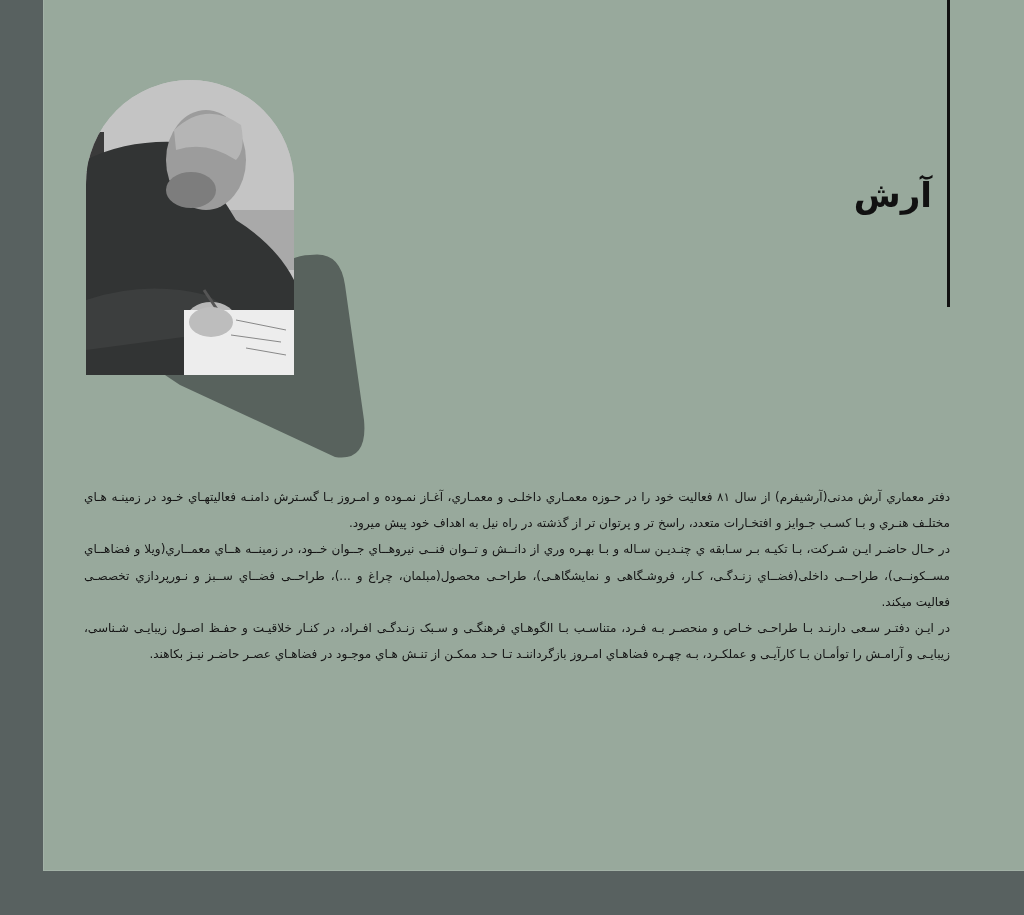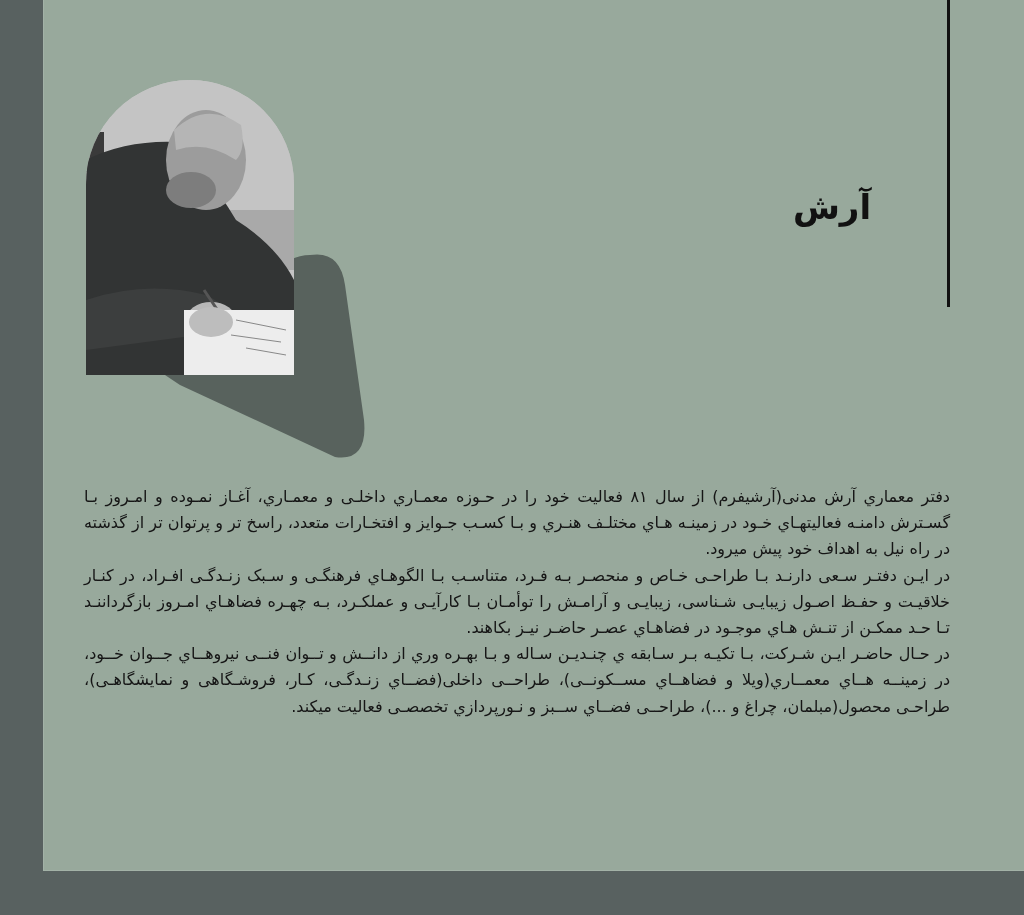--- a/index.html
+++ b/index.html
@@ -32,40 +32,40 @@
     }
     .photo svg { display: block; }
     .title-rule {
       position: absolute;
       left: 947px; top: 0;
       width: 3px; height: 307px;
       background: #111;
     }
     .title {
       position: absolute;
-      right: 92px; top: 180px;
+      right: 92px; top: 168px;
       width: 200px;
       direction: rtl;
-      text-align: center;
+      text-align: right;
       font-family: "DejaVu Sans", sans-serif;
       font-weight: bold;
       font-size: 34px;
       line-height: 54px;
       color: #111;
     }
     .title span { display: block; }
     .body-text {
       position: absolute;
       left: 84px; top: 484px;
       width: 866px;
       direction: rtl;
       text-align: justify;
       text-align-last: right;
       font-family: "DejaVu Sans", sans-serif;
-      font-size: 16px;
+      font-size: 12px;
       line-height: 26.2px;
       color: #151515;
     }
     .body-text p { margin: 0; }
   </style>
 </head>
 <body>
 
 <div class="panel"></div>
 
@@ -97,15 +97,15 @@
 </div>
 
 <div class="title-rule"></div>
 
 <h1 class="title">
   <span>آرش</span>
 </h1>
 
 <div class="body-text">
   <p>دفتر معماري آرش مدنی(آرشیفرم) از سال ۸۱ فعالیت خود را در حـوزه معمـاري داخلـی و معمـاري، آغـاز نمـوده و امـروز بـا گسـترش دامنـه فعالیتهـاي خـود در زمینـه هـاي مختلـف هنـري و بـا کسـب جـوایز و افتخـارات متعدد، راسخ تر و پرتوان تر از گذشته در راه نیل به اهداف خود پیش میرود.</p>
+  <p>در حـال حاضـر ایـن شـرکت، بـا تکیـه بـر سـابقه ي چنـدیـن سـاله و بـا بهـره وري از دانــش و تــوان فنــی نیروهــاي جــوان خــود، در زمینــه هــاي معمــاري(ویلا و فضاهــاي مســکونــی)، طراحــی داخلی(فضــاي زنـدگـی، کـار، فروشـگاهی و نمایشگاهـی)، طراحـی محصول(مبلمان، چراغ و ...)، طراحــی فضــاي ســبز و نـورپردازي تخصصـی فعالیت میکند.</p>
   <p>در ایـن دفتـر سـعی دارنـد بـا طراحـی خـاص و منحصـر بـه فـرد، متناسـب بـا الگوهـاي فرهنگـی و سـبک زنـدگـی افـراد، در کنـار خلاقیـت و حفـظ اصـول زیبایـی شـناسی، زیبایـی و آرامـش را توأمـان بـا کارآیـی و عملکـرد، بـه چهـره فضاهـاي امـروز بازگرداننـد تـا حـد ممکـن از تنـش هـاي موجـود در فضاهـاي عصـر حاضـر نیـز بکاهند.</p>
-  <p>در حـال حاضـر ایـن شـرکت، بـا تکیـه بـر سـابقه ي چنـدیـن سـاله و بـا بهـره وري از دانــش و تــوان فنــی نیروهــاي جــوان خــود، در زمینــه هــاي معمــاري(ویلا و فضاهــاي مســکونــی)، طراحــی داخلی(فضــاي زنـدگـی، کـار، فروشـگاهی و نمایشگاهـی)، طراحـی محصول(مبلمان، چراغ و ...)، طراحــی فضــاي ســبز و نـورپردازي تخصصـی فعالیت میکند.</p>
 </div>
 
 </body></html>

